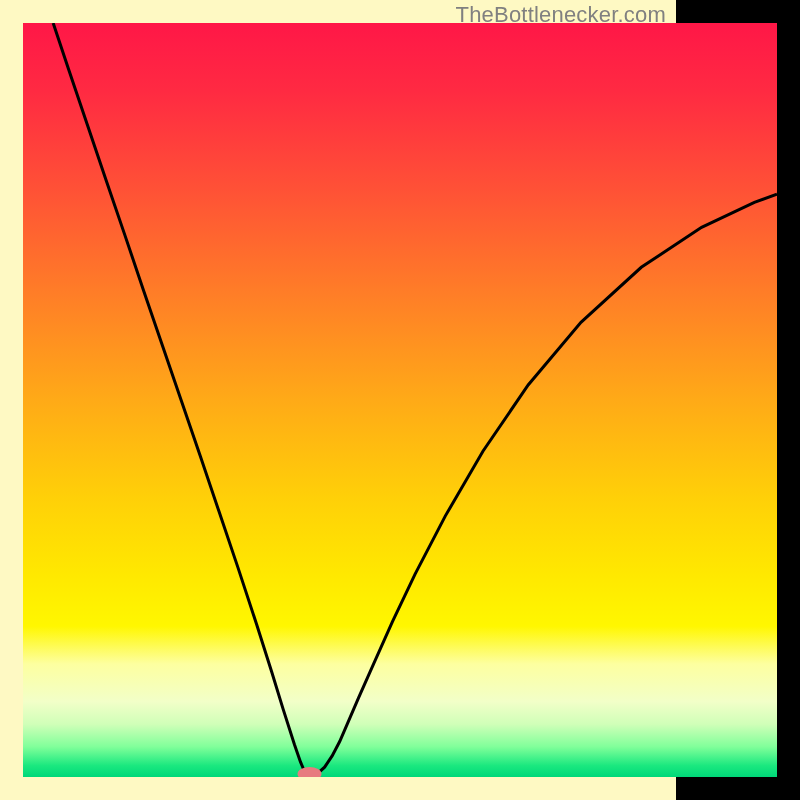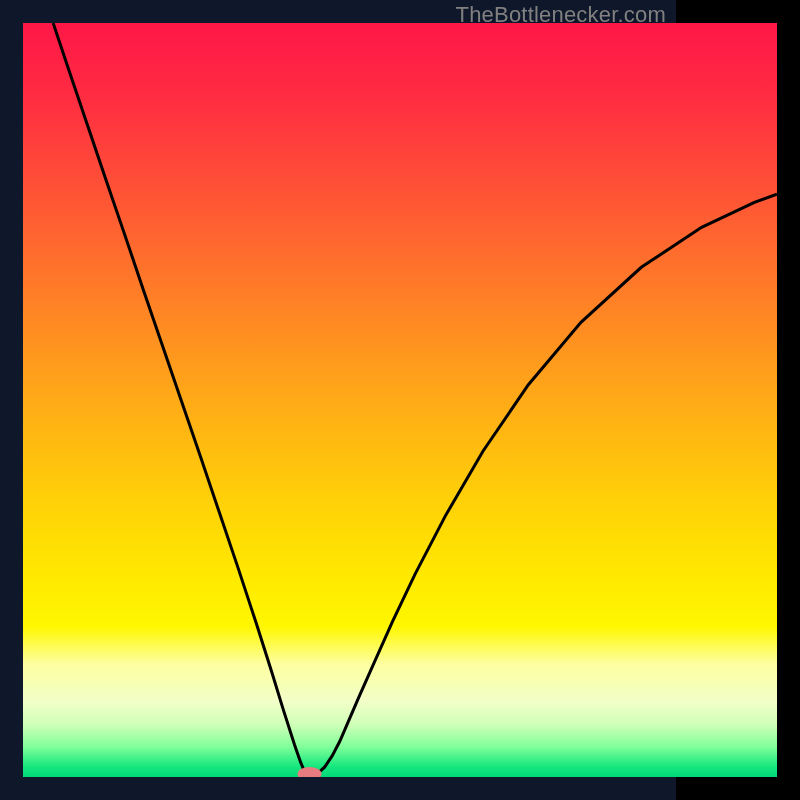--- a/index.html
+++ b/index.html
@@ -10,21 +10,21 @@
     background: #000;
     overflow: hidden;
     font-family: Arial, Helvetica, sans-serif;
   }
   .frame {
     position: absolute;
     top: 0;
     left: 0;
     width: 676px;
     height: 800px;
-    background: #0f172a;
+    background: #fef9c3;
   }
   .plot-area {
     position: absolute;
     top: 23px;
     left: 23px;
     width: 754px;
     height: 754px;
     overflow: hidden;
   }
   .watermark {

